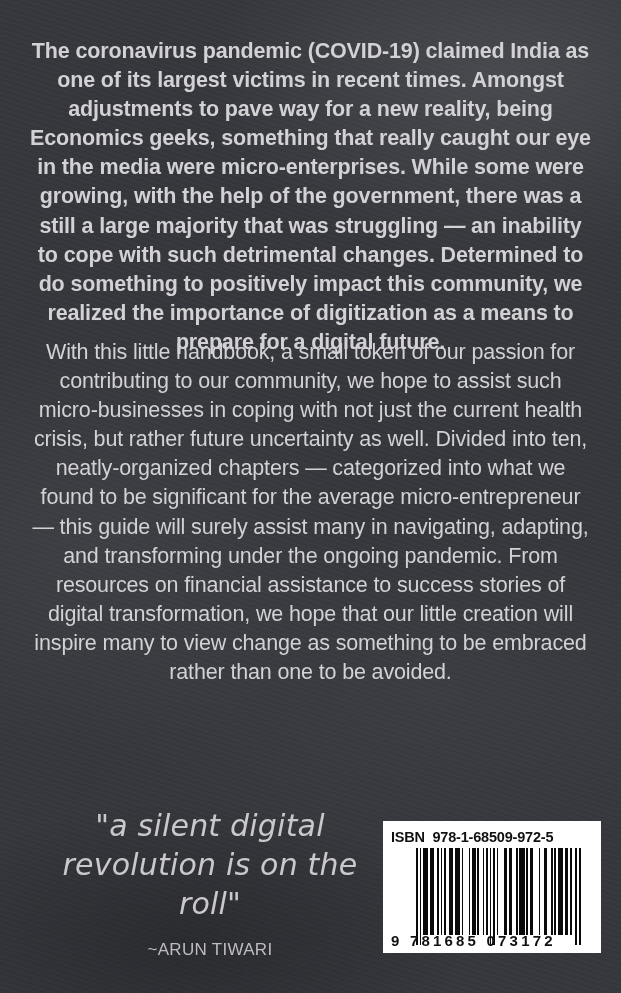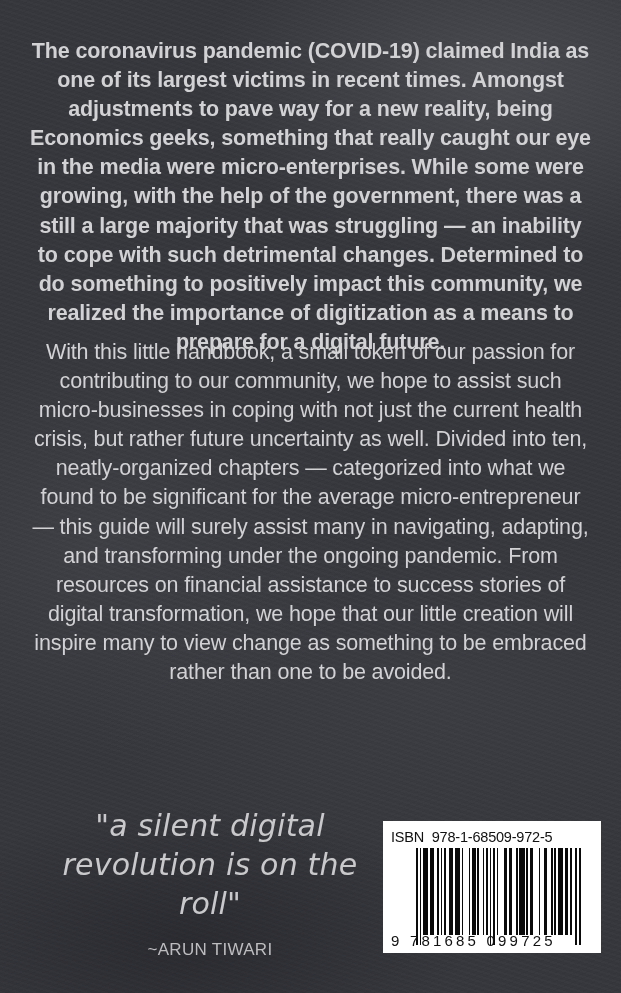--- a/index.html
+++ b/index.html
@@ -36,21 +36,21 @@
     font-style: italic; font-size: 30px; line-height: 39px;
     letter-spacing: 0.2px;
   }
   .quote-author {
     position: absolute; left: 60px; width: 300px; top: 940px;
     text-align: center; color: #bdbdbf; font-size: 17px;
     letter-spacing: 0.3px;
   }
   .isbn-box {
     position: absolute; left: 383px; top: 821px;
-    width: 218px; height: 132px; background: #ffffff;
+    width: 218px; height: 132px; background: #ffffff; font-weight: bold;
   }
   .isbn-label {
     position: absolute; top: 8px; left: 8px; width: 205px;
     font-size: 14.5px; color: #111; white-space: pre;
     letter-spacing: -0.2px;
   }
   .bars {
     position: absolute; top: 27px; left: 33px; height: 97px;
     display: flex; align-items: flex-start;
   }
@@ -135,14 +135,14 @@
       <div class="bar" style="width: 5.25px;"></div>
       <div class="gap" style="width: 1.75px;"></div>
       <div class="bar" style="width: 3.5px;"></div>
       <div class="gap" style="width: 1.75px;"></div>
       <div class="bar" style="width: 1.75px;"></div>
       <div class="gap" style="width: 3.5px;"></div>
       <div class="bar guard" style="width: 1.75px;"></div>
       <div class="gap" style="width: 1.75px;"></div>
       <div class="bar guard" style="width: 1.75px;"></div>
     </div>
-  <div class="isbn-digits">9 781685 099725</div>
+  <div class="isbn-digits">9 781685 073172</div>
 </div>
 
 </body></html>

